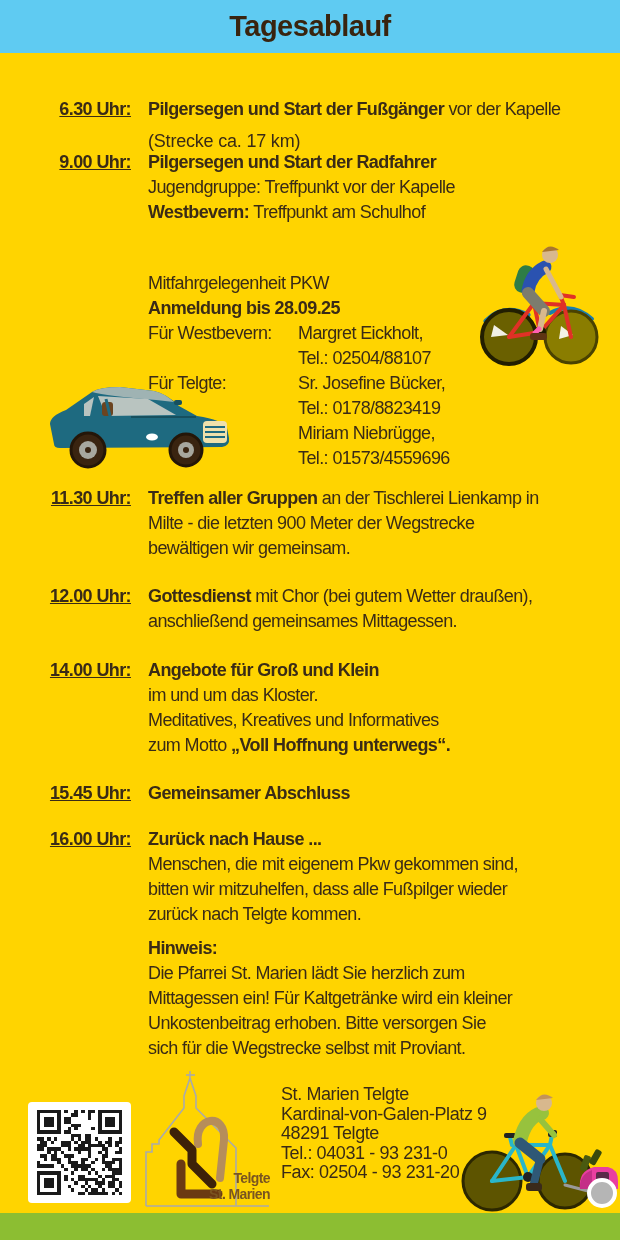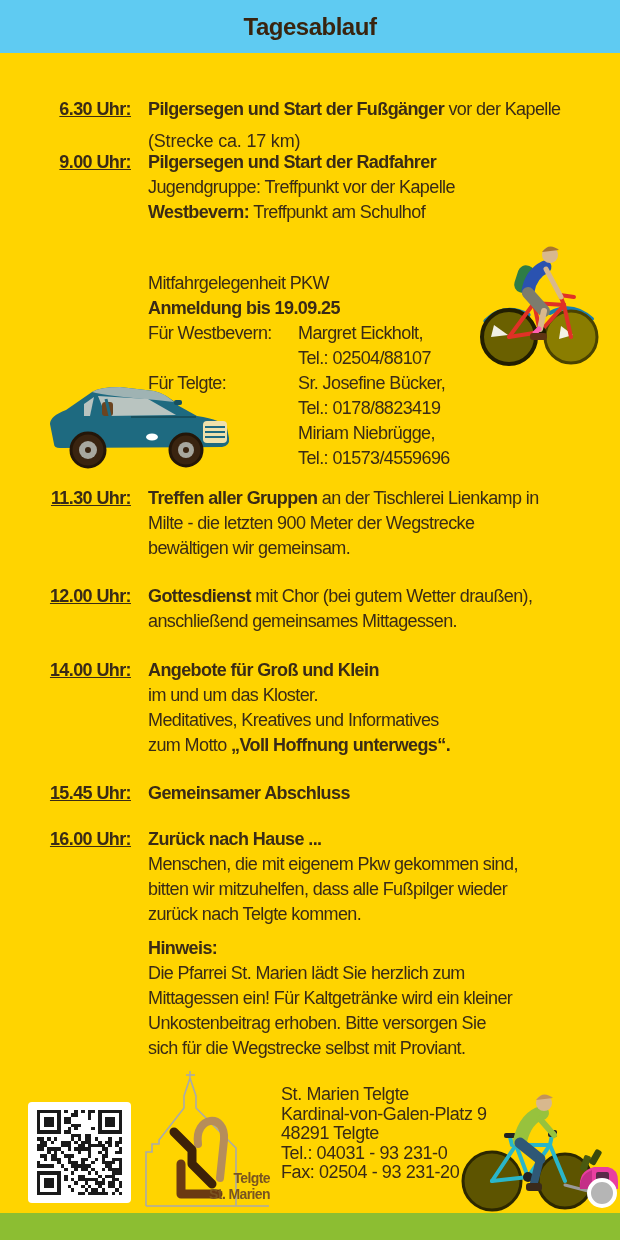--- a/index.html
+++ b/index.html
@@ -1,21 +1,21 @@
 <!DOCTYPE html>
 <html style="--header-bg: #5fcbf2; --page-bg: #ffd400; --text: #3a2b16; --footer-bar: #8cbe32;"><head>
 <meta charset="utf-8">
 <style>
   html,body{margin:0;padding:0;}
   body{font-family:"Liberation Sans","DejaVu Sans",sans-serif;}
   #page{position:relative;width:620px;height:1240px;background:var(--page-bg,#ffd400);overflow:hidden;
         color:var(--text,#3a2b16);font-size:18px;letter-spacing:-0.6px;line-height:25px;}
   .header{position:absolute;top:0;left:0;width:620px;height:53px;background:var(--header-bg,#5fcbf2);
           display:flex;align-items:center;justify-content:center;}
-  .header .title{font-size:24px;font-weight:700;letter-spacing:-0.5px;color:#39240f;}
+  .header .title{font-size:29px;font-weight:700;letter-spacing:-0.5px;color:#39240f;}
   .row{position:absolute;left:0;width:606px;display:flex;}
   .t{flex:none;width:131px;text-align:right;font-weight:700;text-decoration:underline;}
   .c{margin-left:17px;}
   .b{font-weight:700;}
   .nw{white-space:nowrap;}
   .note{font-size:18px;letter-spacing:-0.2px;line-height:18px;margin-top:10px;}
   .blk{position:absolute;left:148px;}
   .contact-grid{display:grid;grid-template-columns:150px auto;}
   .footer-address{position:absolute;left:281px;top:1085px;font-size:18px;letter-spacing:-0.4px;line-height:19.5px;}
   .qr-box{position:absolute;left:28px;top:1102px;width:103px;height:101px;background:#ffffff;border-radius:4px;
@@ -45,21 +45,21 @@
     <div class="t">9.00 Uhr:</div>
     <div class="c">
       <div class="nw b">Pilgersegen und Start der Radfahrer</div>
       <div class="nw">Jugendgruppe: Treffpunkt vor der Kapelle</div>
       <div class="nw"><span class="b">Westbevern:</span><span> Treffpunkt am Schulhof</span></div>
     </div>
   </div>
 
   <div class="blk" style="top:271px">
     <div class="nw">Mitfahrgelegenheit PKW</div>
-    <div class="nw b">Anmeldung bis 19.09.25</div>
+    <div class="nw b">Anmeldung bis 28.09.25</div>
     <div class="contact-grid">
       <div style="grid-row:1;grid-column:1">Für Westbevern:</div>
       <div style="grid-row:1;grid-column:2" class="nw">Margret Eickholt,</div>
       <div style="grid-row:2;grid-column:2" class="nw">Tel.: 02504/88107</div>
       <div style="grid-row:3;grid-column:1">Für Telgte:</div>
       <div style="grid-row:3;grid-column:2" class="nw">Sr. Josefine Bücker,</div>
       <div style="grid-row:4;grid-column:2" class="nw">Tel.: 0178/8823419</div>
       <div style="grid-row:5;grid-column:2" class="nw">Miriam Niebrügge,</div>
       <div style="grid-row:6;grid-column:2" class="nw">Tel.: 01573/4559696</div>
     </div>

